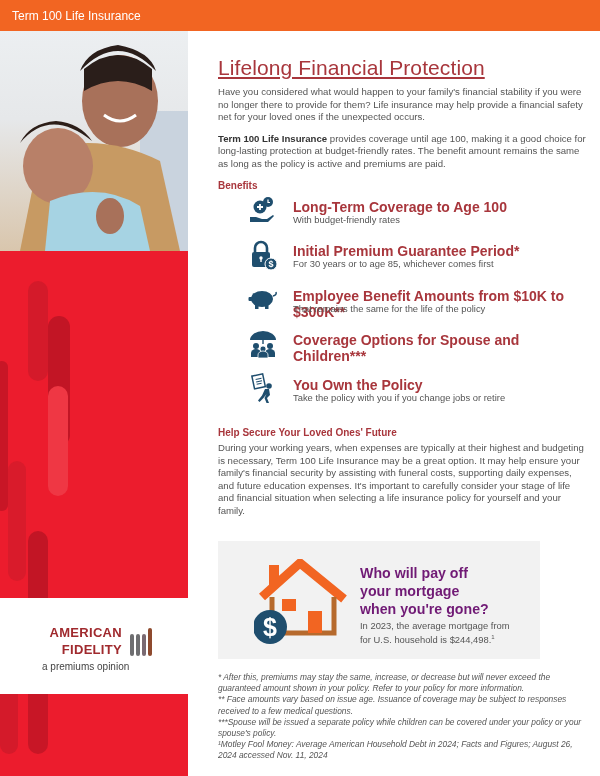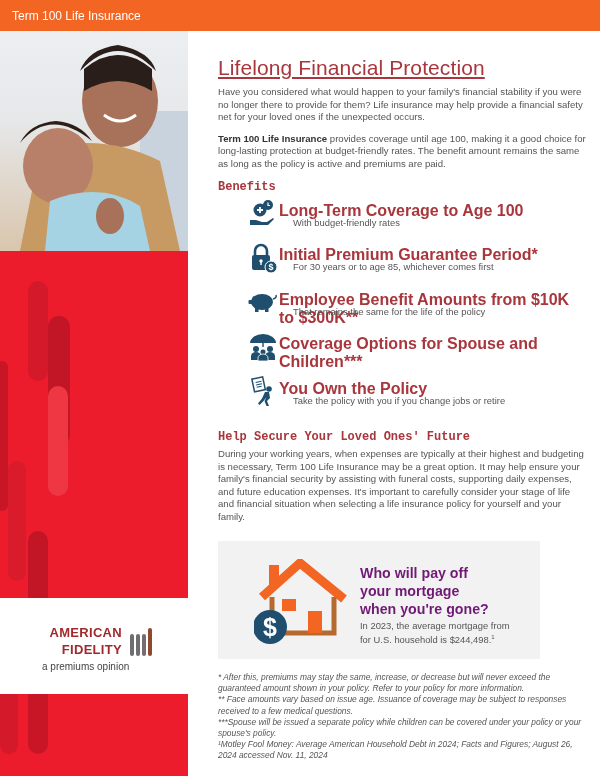--- a/index.html
+++ b/index.html
@@ -20,25 +20,25 @@
   .logo-tag { position: absolute; left: 16px; top: 37px; font-size: 10px; color: #444; }
   .logo-bars { position: absolute; left: 104px; top: 2px; height: 30px; display: flex; gap: 2px; align-items: flex-end; }
   .logo-bars span { display: block; width: 4px; border-radius: 2px; }
 
   .bottom-red { position: absolute; left: 0; top: 694px; width: 188px; height: 82px; background: #ec1c2d; overflow: hidden; }
 
   .main { position: absolute; left: 218px; top: 56px; width: 368px; }
   .h1 { font-size: 21px; color: #a8363c; font-weight: normal; margin-bottom: 6px; letter-spacing: 0.1px; text-decoration: underline; }
   .p { font-size: 9.6px; line-height: 12.6px; color: #555; margin-bottom: 9px; }
   .p b { color: #333; }
-  .h2 { font-size: 12px; color: #a8363c; font-weight: bold; margin-top: 2px; margin-bottom: 8px; font-family: Liberation Mono, monospace; }
+  .h2 { font-size: 10px; color: #a8363c; font-weight: bold; margin-top: 2px; margin-bottom: 8px; }
 
   .benefit { position: relative; height: 44.5px; }
   .benefit-icon { position: absolute; left: 29px; top: -4px; width: 32px; height: 32px; }
-  .benefit-title { position: absolute; left: 61px; top: 0; font-size: 16px; font-weight: bold; color: #a8363c; }
+  .benefit-title { position: absolute; left: 75px; top: 0; font-size: 14px; font-weight: bold; color: #a8363c; }
   .benefit-sub { position: absolute; left: 75px; top: 15px; font-size: 9.4px; color: #555; }
 
   .callout { position: absolute; left: 218px; top: 541px; width: 322px; height: 118px; background: #f2f2f2; }
   .callout-title { position: absolute; left: 142px; top: 23px; font-size: 14.2px; line-height: 18px; font-weight: bold; color: #701a75; }
   .callout-sub { position: absolute; left: 142px; top: 79px; font-size: 9.4px; line-height: 11.6px; color: #555; }
 
   .footnotes { position: absolute; left: 218px; top: 672px; width: 372px; font-size: 8.4px; line-height: 11.2px; font-style: italic; color: #555; }
   .footnotes div { margin: 0; }
 </style>
 </head>

